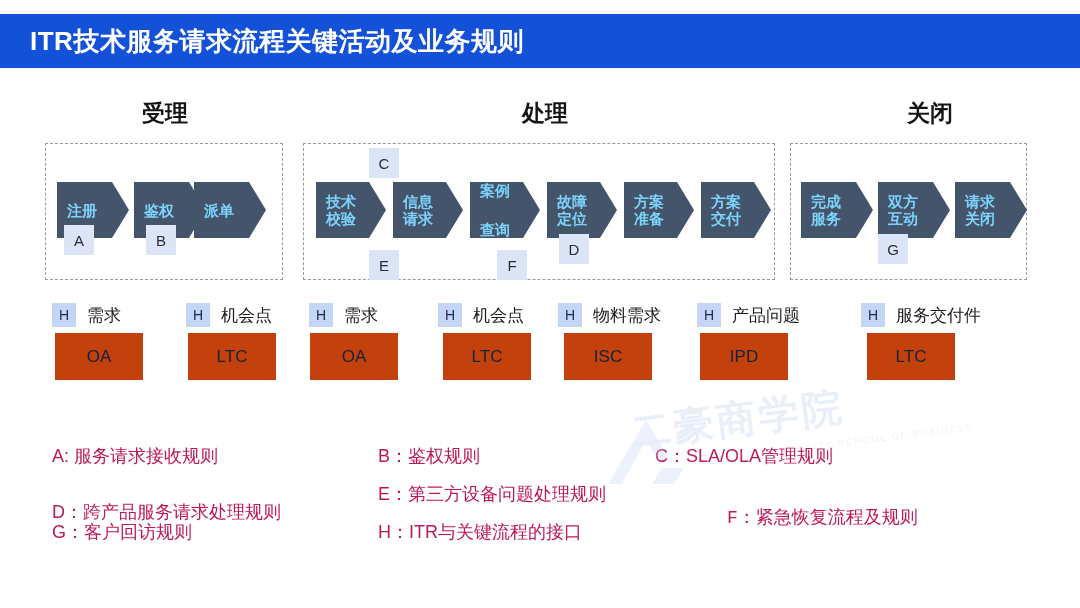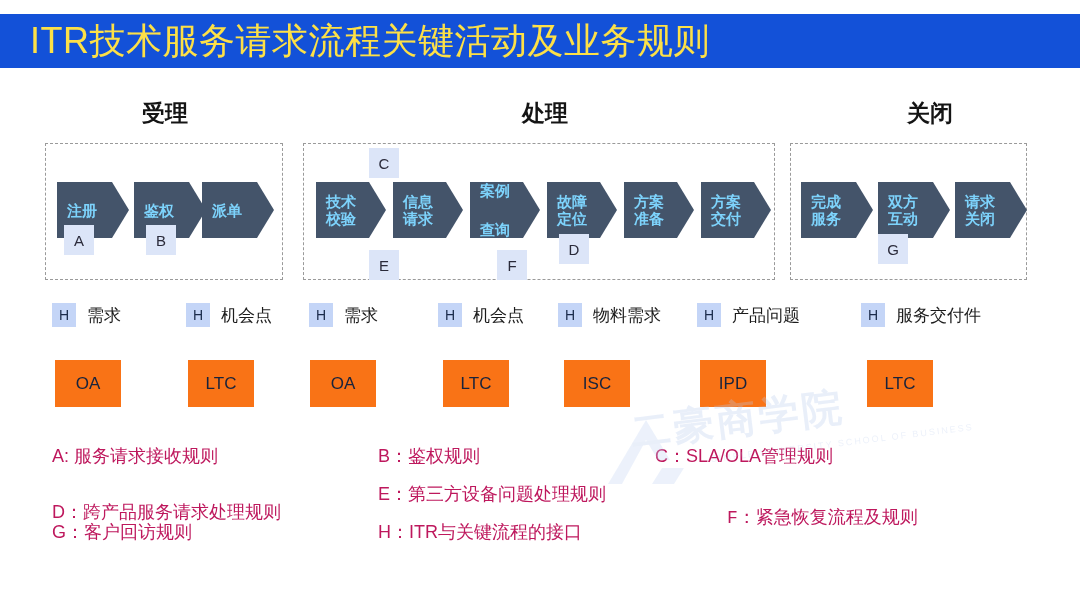--- a/index.html
+++ b/index.html
@@ -21,23 +21,23 @@
     position: absolute;
     left: 0;
     top: 14px;
     width: 1080px;
     height: 54px;
     background: #1351d8;
     display: flex;
     align-items: center;
   }
   #title-text {
-    color: #fde047;
-    font-size: 36px;
-    font-weight: normal;
+    color: #ffffff;
+    font-size: 26px;
+    font-weight: bold;
     letter-spacing: 0.5px;
     margin-left: 30px;
     white-space: nowrap;
   }
 
   
   .phase-heading {
     position: absolute;
     font-size: 23px;
     font-weight: bold;
@@ -115,24 +115,24 @@
   }
   .h-label {
     margin-left: 11px;
     font-size: 17px;
     color: #1b1b1b;
   }
 
   
   .sys-tag {
     position: absolute;
-    top: 360px;
-    width: 66px;
+    top: 333px;
+    width: 88px;
     height: 47px;
-    background: #f97316;
+    background: #c2410c;
     color: #17233d;
     font-size: 17px;
     display: flex;
     align-items: center;
     justify-content: center;
   }
 
   
   .rule-item {
     position: absolute;
@@ -195,21 +195,21 @@
 <div class="group-box" id="group-box-0"></div>
 <div class="group-box" id="group-box-1"></div>
 <div class="group-box" id="group-box-2"></div>
 
 <div class="chevron" style="left:57px; width:72px;">
   <span>注册</span>
 </div>
 <div class="chevron" style="left:134px; width:72px;">
   <span>鉴权</span>
 </div>
-<div class="chevron" style="left:202px; width:72px;">
+<div class="chevron" style="left:194px; width:72px;">
   <span>派单</span>
 </div>
 
 <div class="chevron" style="left:316px; width:70px;">
   <span>技术</span>
   <span>校验</span>
 </div>
 <div class="chevron" style="left:393px; width:70px;text-align:center;">
   <span>信息</span>
   <span>请求</span>

